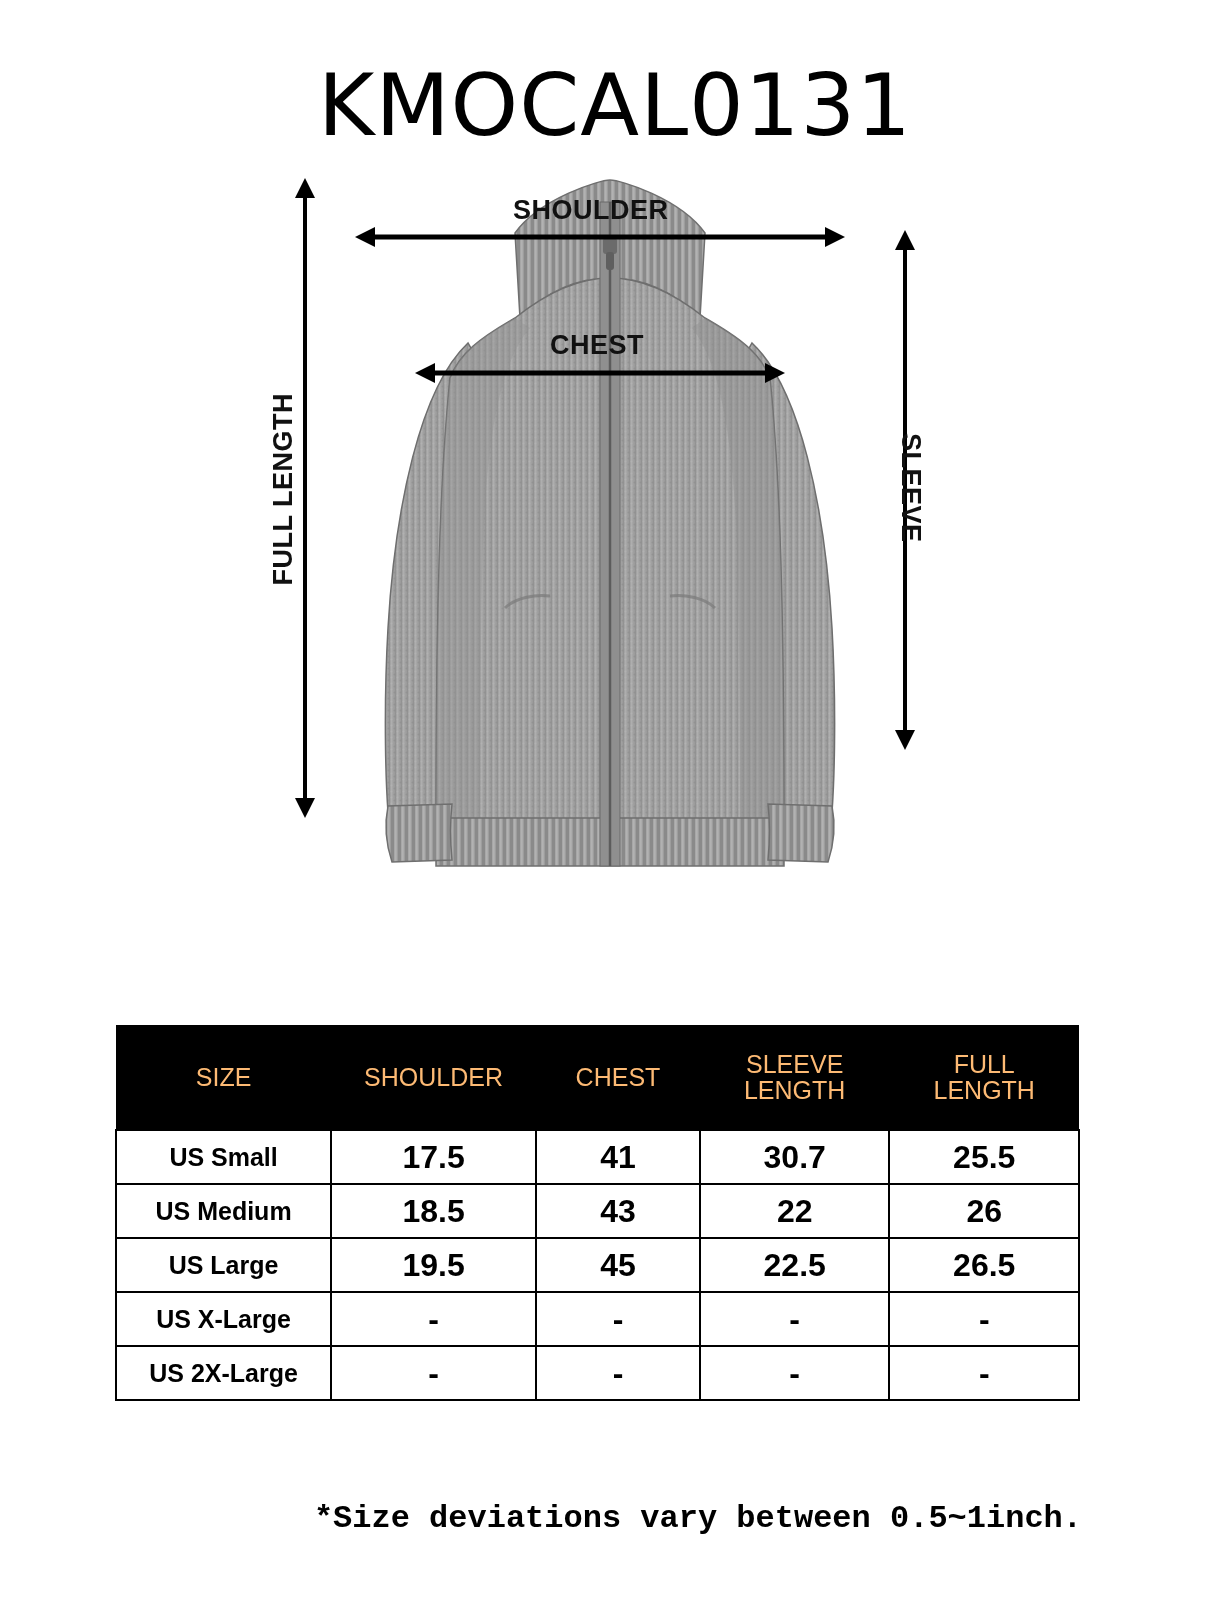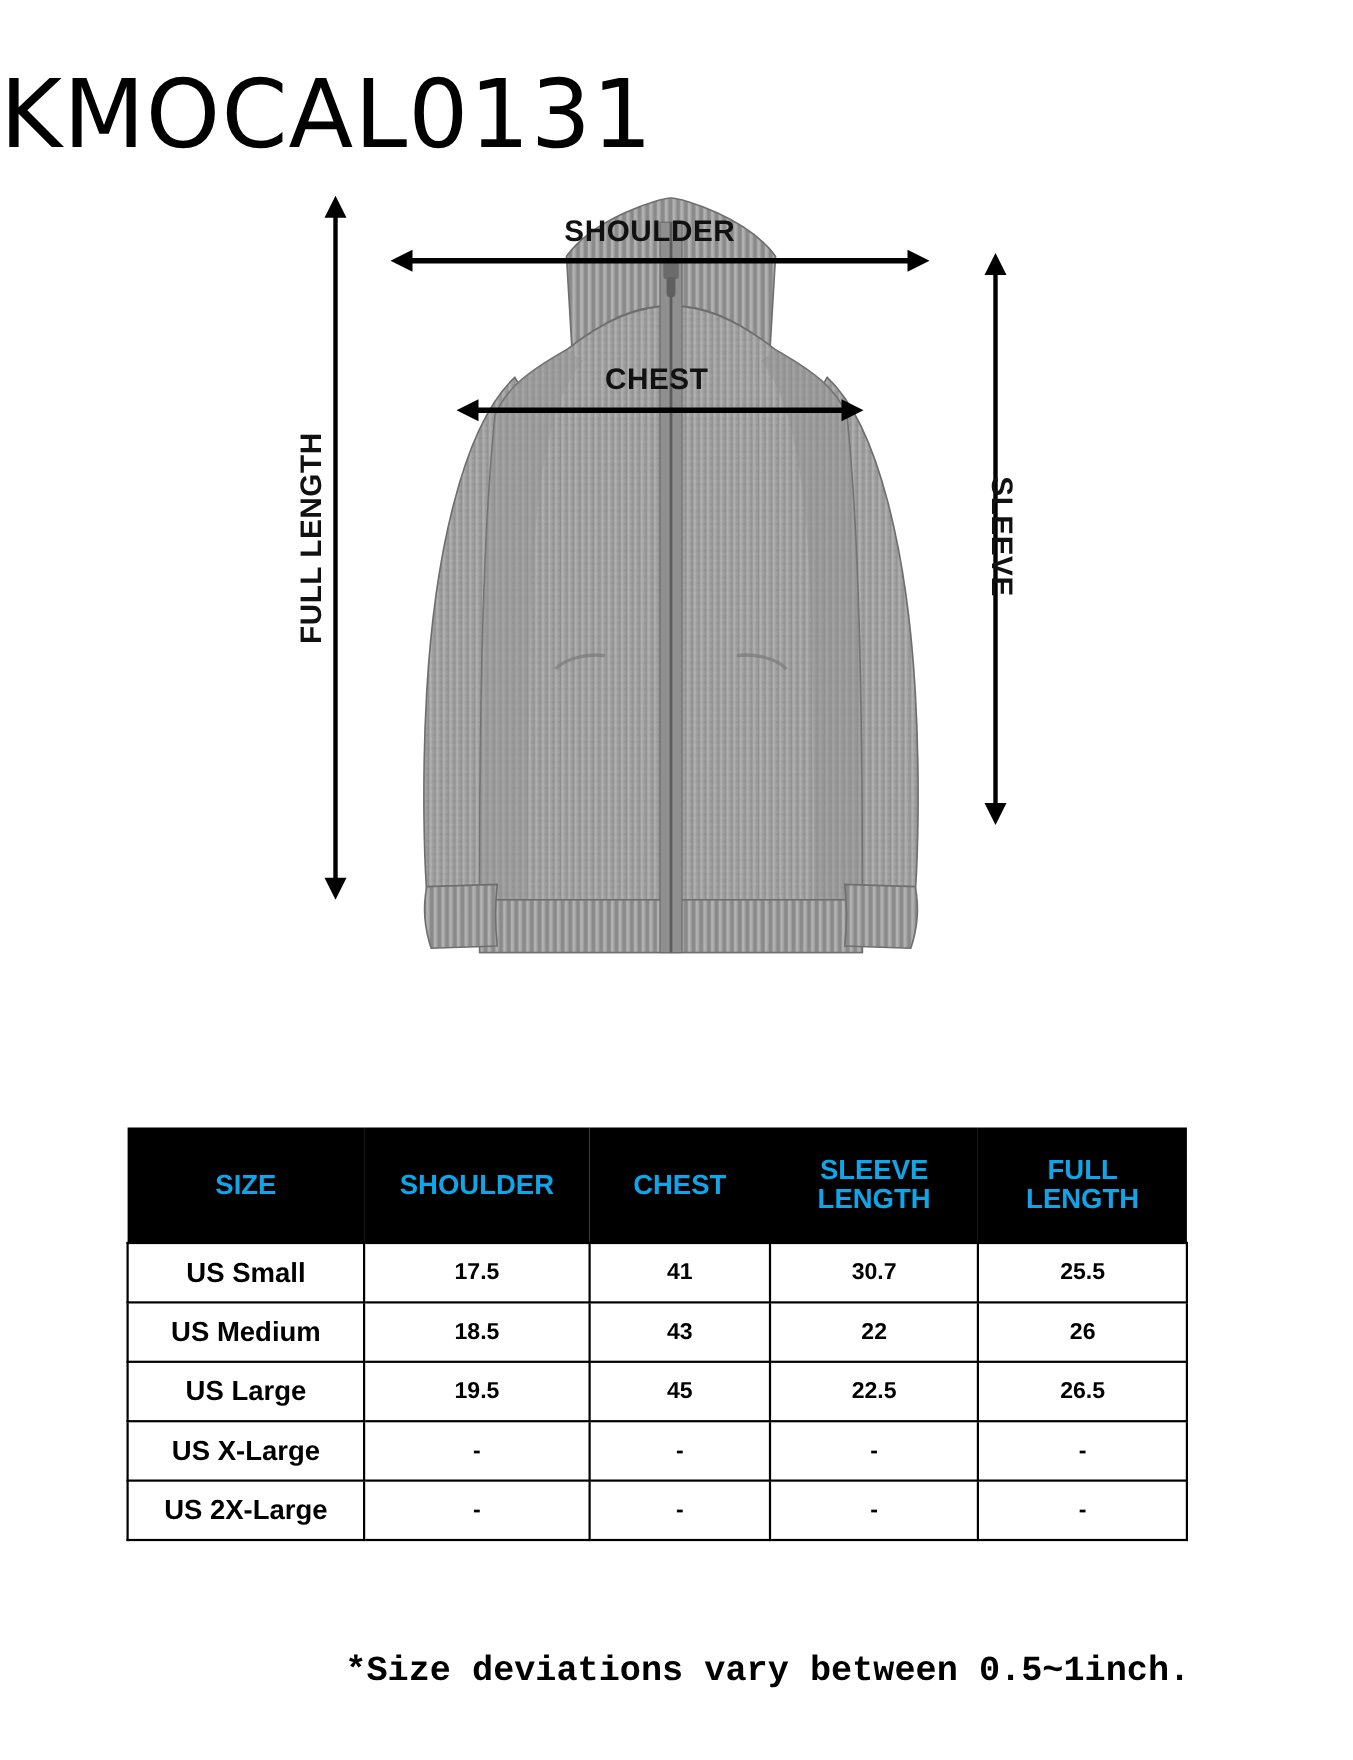--- a/index.html
+++ b/index.html
@@ -11,20 +11,21 @@
     width: 1230px;
     height: 1600px;
     font-family: "Liberation Sans", sans-serif;
     color: #000000;
     position: relative;
     overflow: hidden;
   }
 
   
   .title {
+    text-align: center;
     font-size: 86px;
     font-weight: 400;
     letter-spacing: 1px;
     margin: 62px 0 18px 0;
     line-height: 1;
     font-family: "DejaVu Sans", sans-serif;
   }
 
   
   .illustration {
@@ -77,33 +78,33 @@
     top: 1025px;
     width: 965px;
   }
   table.size-table {
     border-collapse: collapse;
     width: 965px;
     table-layout: fixed;
   }
   table.size-table th {
     background: #000000;
-    color: #0ea5e9;
+    color: #fdba74;
     font-size: 25px;
-    font-weight: 700;
+    font-weight: 400;
     padding: 12px 4px;
     height: 80px;
     vertical-align: middle;
     text-align: center;
     line-height: 1.05;
     border: none;
   }
   table.size-table td {
     border: 2px solid #000000;
-    font-size: 21px;
+    font-size: 32px;
     font-weight: 700;
     text-align: center;
     height: 52px;
     vertical-align: middle;
     padding: 0;
   }
   table.size-table td.size-cell {
     font-size: 25px;
   }
   table.size-table tr td:first-child {

